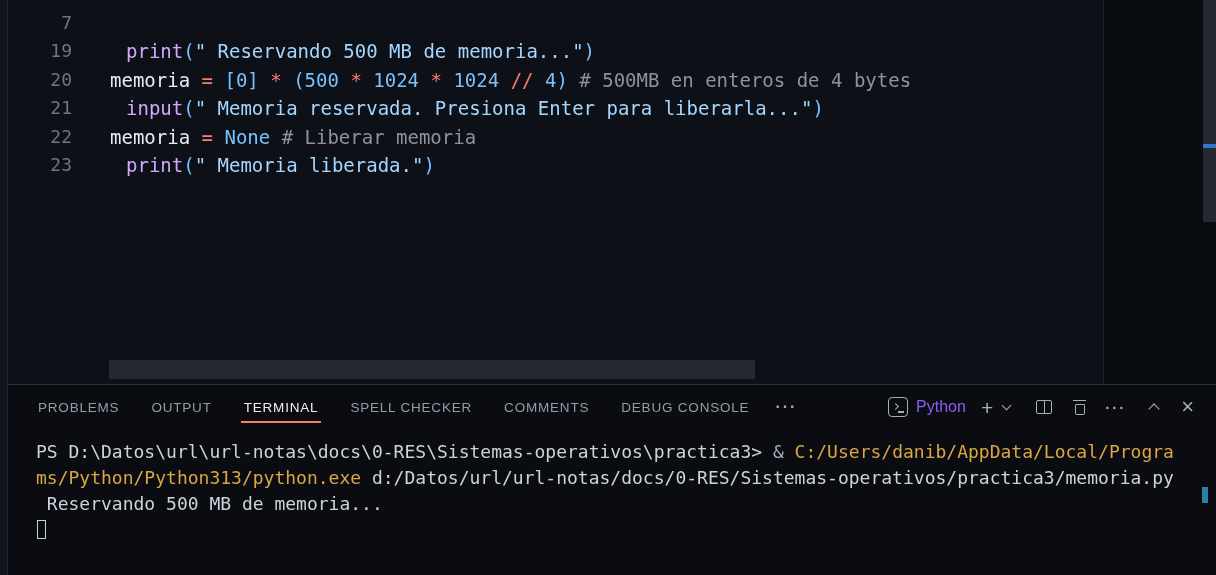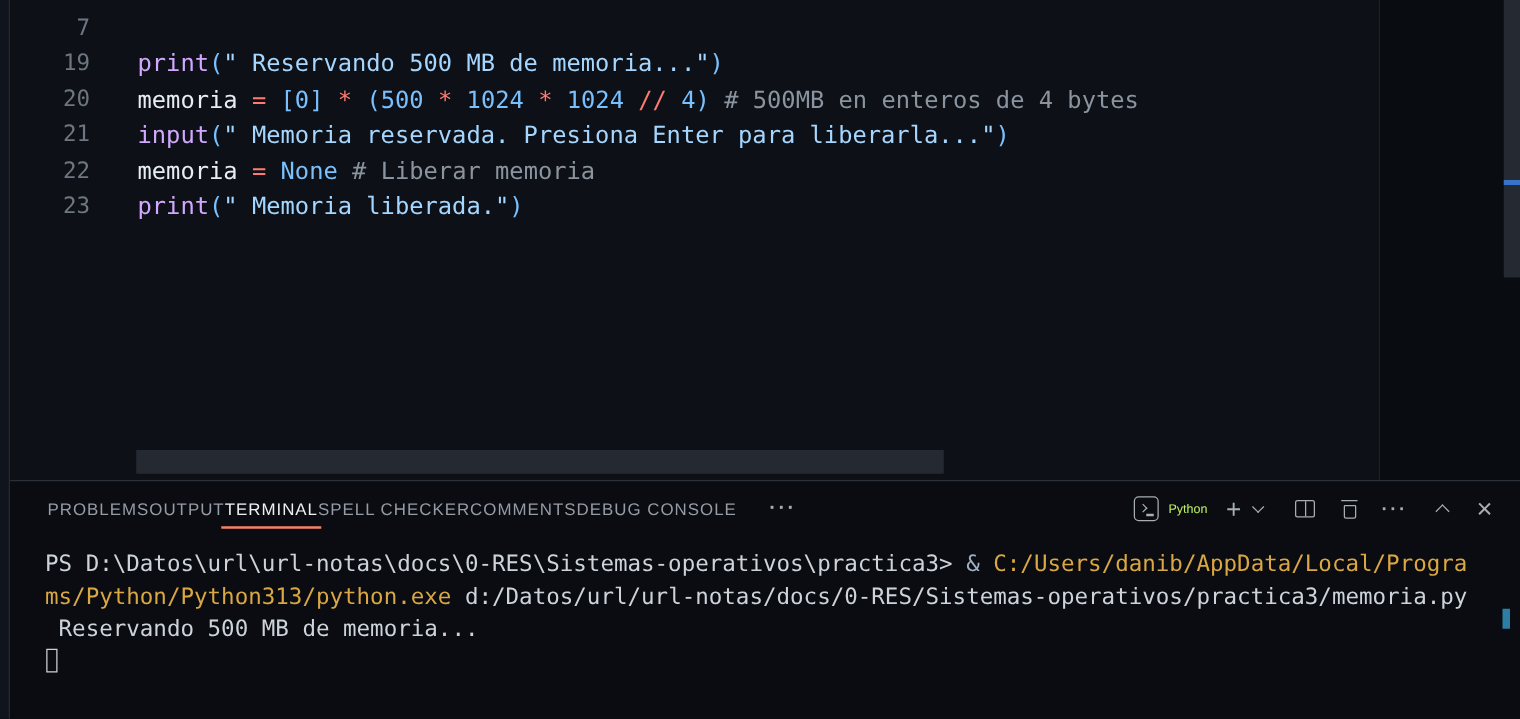--- a/index.html
+++ b/index.html
@@ -11,46 +11,46 @@
   }
   
   #editor-region{position:absolute;left:0;top:0;width:1103px;height:384px;background:var(--editor_bg,#0d1117);overflow:hidden;}
   #code-rows{position:absolute;left:0;top:-20px;right:0;}
   .code-line{position:relative;height:28.5px;line-height:28.5px;display:flex;white-space:pre;
     font-family:"DejaVu Sans Mono",monospace;font-size:19px;}
   .code-line.active::before{content:"";position:absolute;left:104px;right:0;top:0;bottom:0;background:var(--line_highlight,rgba(110,118,129,.12));}
   .gutter{width:72px;text-align:right;color:var(--lineno,#6e7681);flex:0 0 72px;position:relative;z-index:1;font-size:18px;}
   .code-line.active .gutter{color:var(--lineno_active,#e6edf3);}
   .code-text{margin-left:38px;position:relative;z-index:1;}
-  .tk-kw{color:var(--kw,#ff7b72);} .tk-fn{color:var(--fn,#d2a8ff);}
+  .tk-kw{color:var(--kw,#ff7b72);} .tk-fn{color:var(--fn,#d2a8ff);margin-left:16px;}
   .tk-str{color:var(--str,#a5d6ff);} .tk-num{color:var(--num,#79c0ff);}
   .tk-mod{color:var(--mod,#ffa657);} .tk-vr{color:var(--vr,#e6edf3);}
   .tk-com{color:var(--com,#8b949e);} .tk-br{color:var(--br,#79c0ff);}
   .tk-pun{color:var(--pun,#e6edf3);} .tk-pl{color:var(--vr,#e6edf3);}
   #hscroll-thumb{position:absolute;left:109px;top:360px;width:646px;height:19px;background:var(--scroll_thumb,#242932);}
   #right-dark{position:absolute;left:1103px;top:0;width:100px;height:384px;background:var(--right_bg,#090c11);border-left:1px solid #1b212b;}
   #vscroll{position:absolute;left:1203px;top:0;width:13px;height:384px;background:var(--right_bg,#090c11);}
   #vscroll-thumb{position:absolute;left:0;top:0;width:13px;height:222px;background:var(--scroll_thumb,#242932);}
   #overview-marker{position:absolute;left:0;top:144px;width:13px;height:4px;background:var(--blue_marker,#3673c9);}
   
   #left-strip{position:absolute;left:0;top:0;width:7px;height:575px;background:var(--left_strip,#10151d);border-right:1px solid var(--left_strip_border,#212836);z-index:4;}
   
   #panel{position:absolute;left:0;top:384px;right:0;bottom:0;background:var(--panel_bg,#0a0c11);border-top:1px solid var(--border_panel,#2a3039);}
   #panel-header{height:44px;display:flex;align-items:center;padding-left:38px;}
-  #panel-tabs{display:flex;height:100%;align-items:center;}
+  #panel-tabs{display:flex;gap:32px;height:100%;align-items:center;}
   .tab{height:100%;display:flex;align-items:center;position:relative;color:var(--tab_fg,#959ca6);
     font-size:13.5px;letter-spacing:.8px;cursor:default;}
   .tab.active{color:var(--tab_active_fg,#edf0f3);}
   .tab.active::after{content:"";position:absolute;left:-3px;right:-3px;bottom:6px;height:2px;background:var(--accent,#f78166);}
   .tabs-overflow{margin-left:26px;color:var(--icon_fg,#a6adb5);font-size:16px;letter-spacing:2px;font-weight:bold;}
   #header-actions{margin-left:auto;display:flex;align-items:center;padding-right:22px;color:var(--icon_fg,#a6adb5);}
   .term-glyph{position:relative;width:20px;height:20px;border:1.2px solid currentColor;border-radius:4px;box-sizing:border-box;}
   .term-glyph::before{content:"";position:absolute;left:4px;top:5.5px;width:4px;height:4px;border-right:1.5px solid currentColor;border-bottom:1.5px solid currentColor;transform:rotate(-45deg);}
   .term-glyph::after{content:"";position:absolute;right:3px;bottom:3.5px;width:6px;height:1.5px;background:currentColor;}
-  .py-label{color:#bef264;font-size:10px;margin-left:8px;}
+  .py-label{color:#8b5cf6;font-size:16px;margin-left:8px;}
   .plus{font-size:21px;font-weight:300;margin-left:15px;line-height:1;}
   .chev{width:6px;height:6px;border-right:1.5px solid currentColor;border-bottom:1.5px solid currentColor;display:inline-block;}
   .chev.down{transform:rotate(45deg);margin-left:10px;margin-top:-3px;}
   .chev.up{width:7px;height:7px;transform:rotate(-135deg);margin-left:24px;margin-top:4px;}
   .split{width:16px;height:14px;border:1.3px solid currentColor;border-radius:2px;position:relative;margin-left:26px;box-sizing:border-box;}
   .split::after{content:"";position:absolute;top:0;bottom:0;left:50%;width:1.3px;background:currentColor;}
   .trash{width:13px;height:16px;position:relative;margin-left:21px;}
   .trash::before{content:"";position:absolute;top:1px;left:0;right:0;height:1.4px;background:currentColor;}
   .trash::after{content:"";position:absolute;top:4.5px;left:1.5px;right:1.5px;bottom:0;border:1.3px solid currentColor;border-radius:1px 1px 2px 2px;}
   .ellipsis{margin-left:19px;font-size:15px;letter-spacing:2px;font-weight:bold;line-height:1;}

